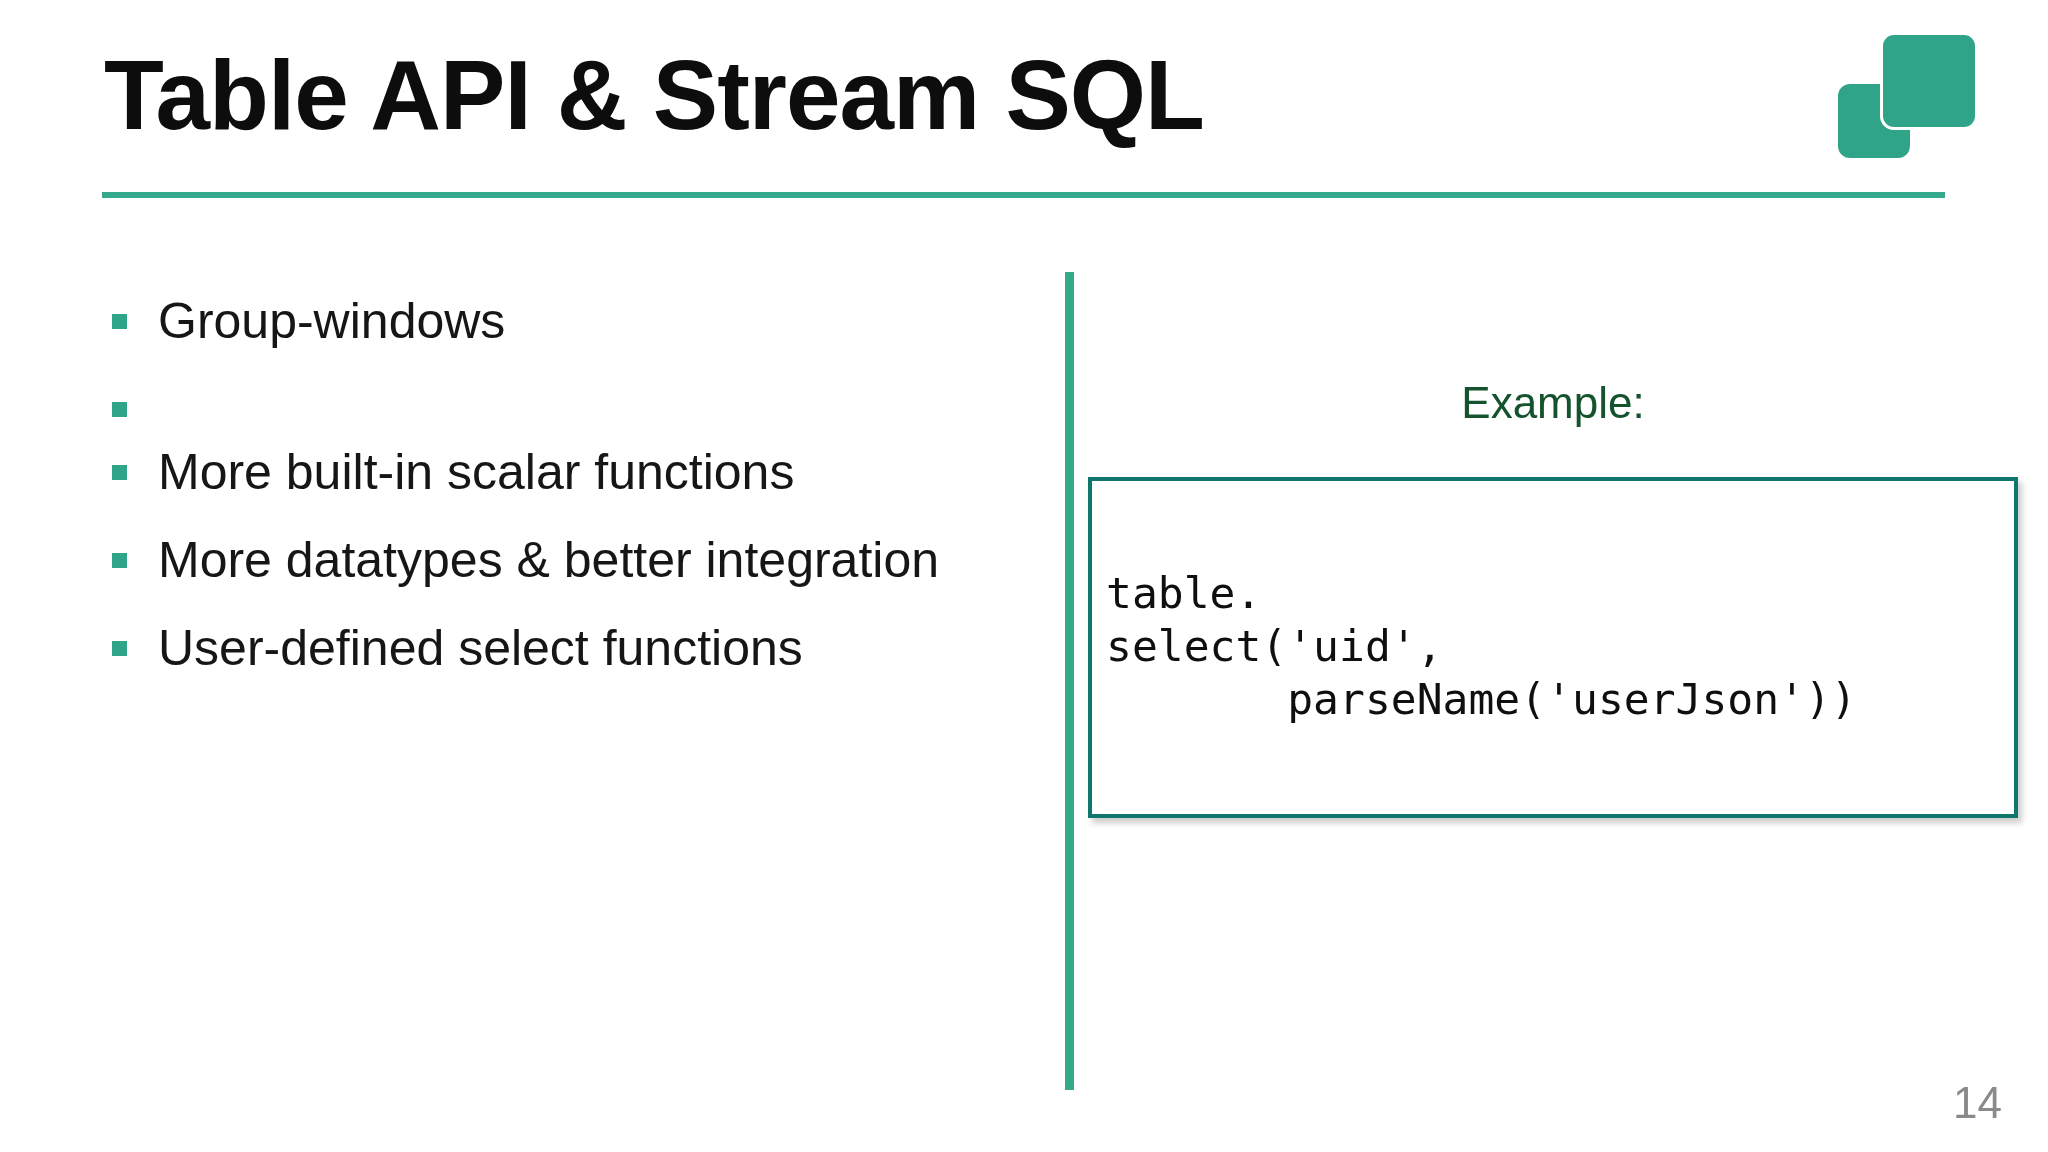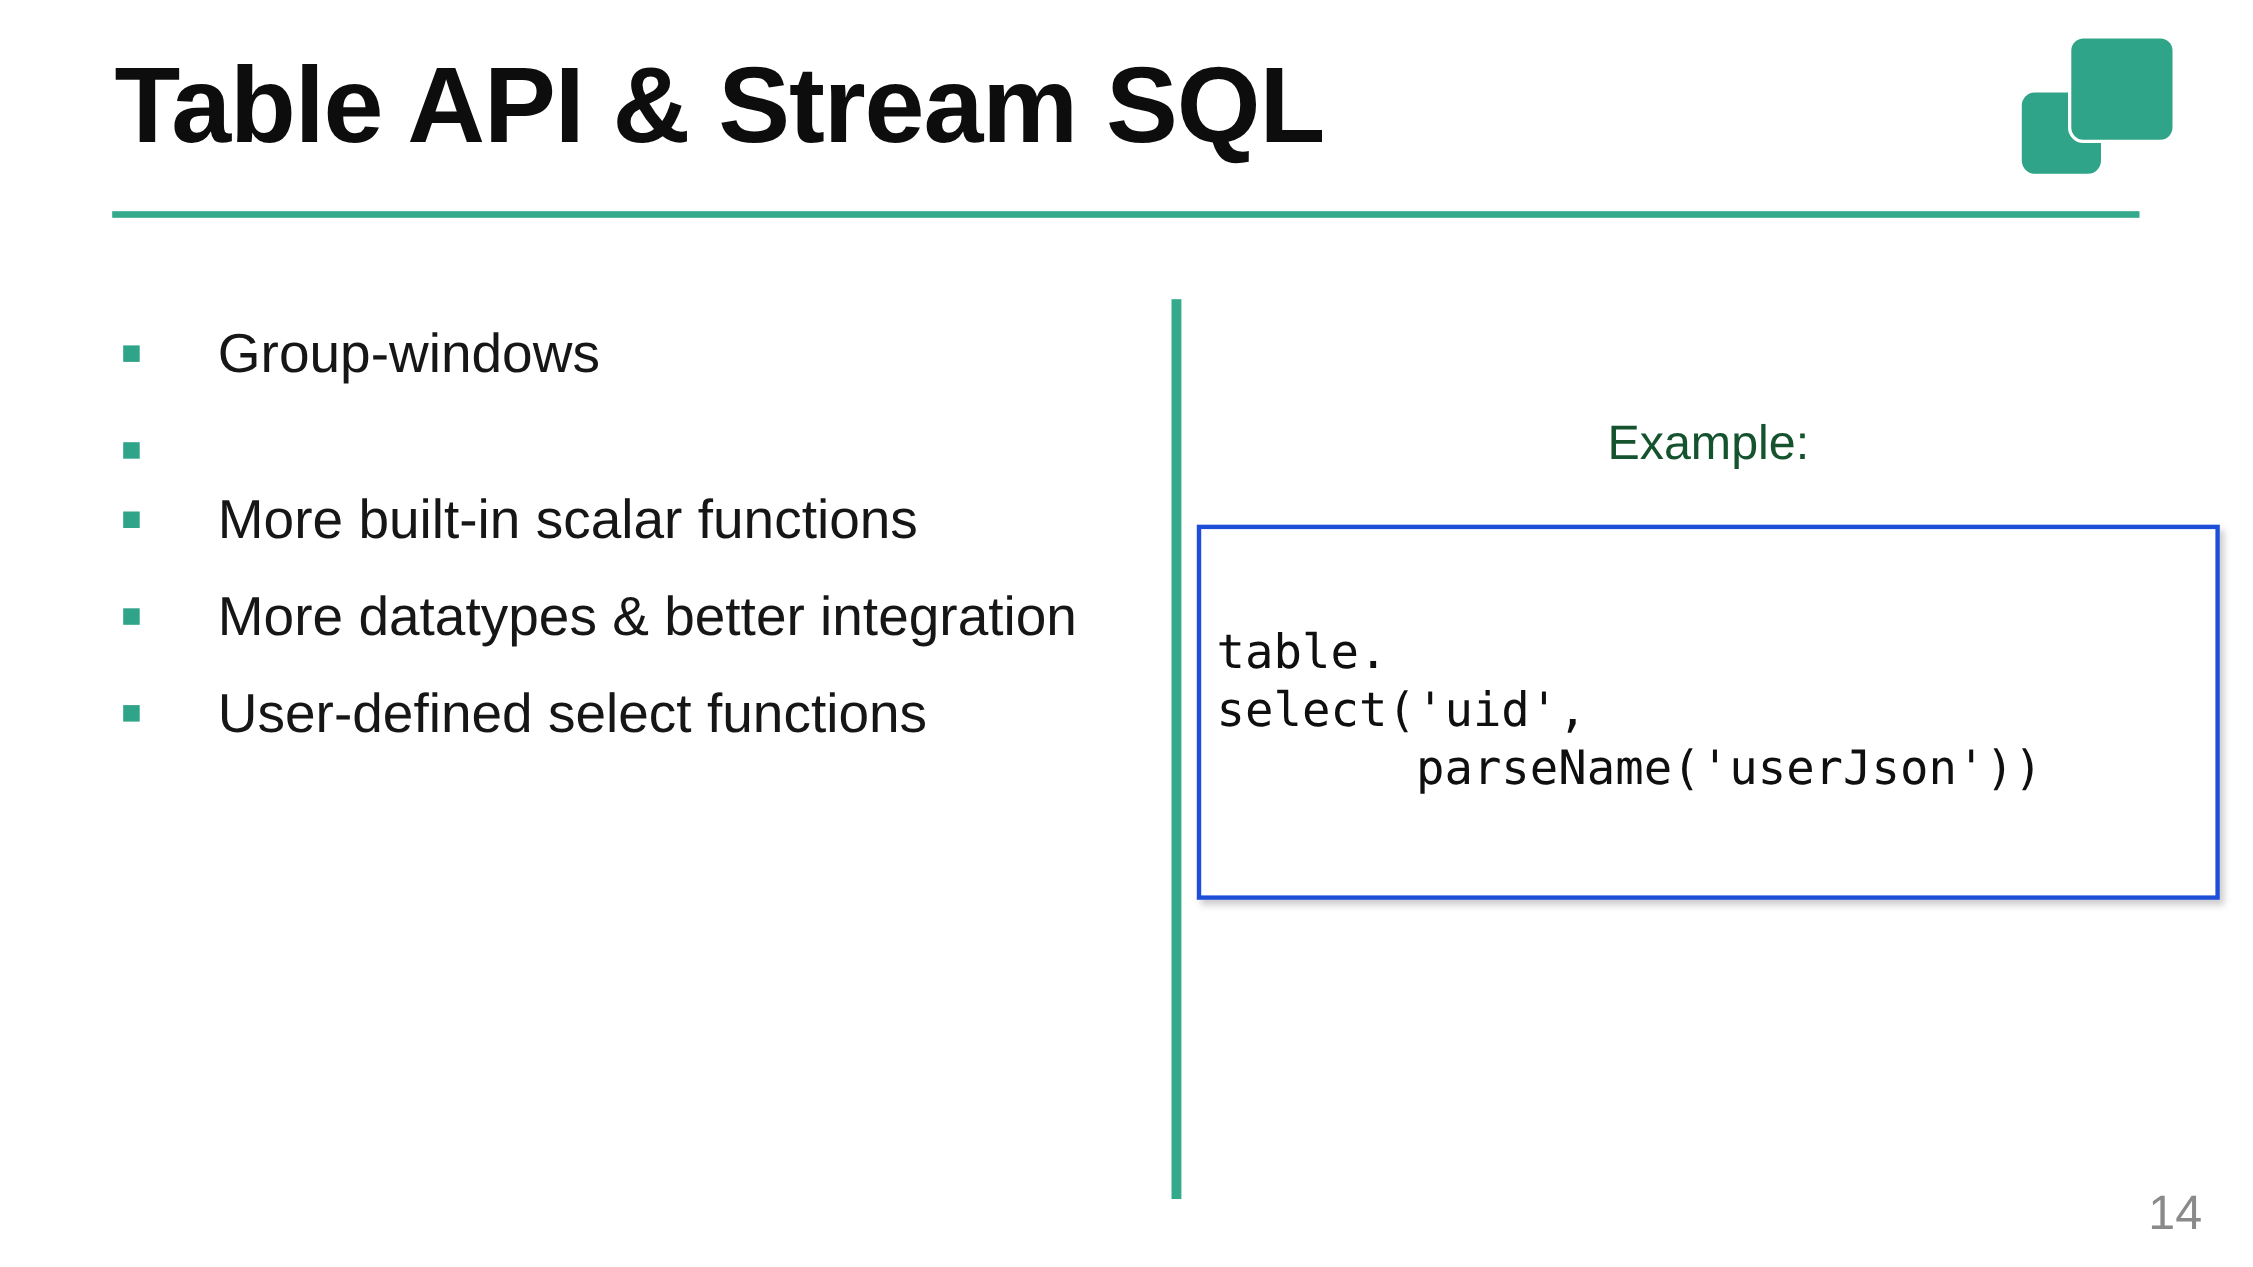--- a/index.html
+++ b/index.html
@@ -82,21 +82,20 @@
   .bullets {
     position: absolute;
     left: 112px;
     top: 288px;
     width: 900px;
   }
   .bullet-row {
     display: flex;
     align-items: flex-start;
     margin-bottom: 22px;
-    gap: 40px;
   }
   .bullet-marker {
     flex: 0 0 auto;
     width: 15px;
     height: 15px;
     background: #2FA488;
     margin-top: 26px;
     margin-right: 31px;
   }
   .bullet-text {
@@ -118,21 +117,21 @@
     color: #14532d;
   }
   .code-box {
     position: absolute;
     left: 1088px;
     top: 477px;
     width: 930px;
     height: 341px;
     box-sizing: border-box;
     background: #ffffff;
-    border: 4px solid #1d4ed8;
+    border: 4px solid #0f766e;
     box-shadow: 4px 5px 6px rgba(110,110,110,0.35);
   }
   .code-text {
     position: absolute;
     left: 14px;
     top: 86px;
     margin: 0;
     font-family: "DejaVu Sans Mono", "Liberation Mono", monospace;
     font-size: 43px;
     line-height: 1.23;

